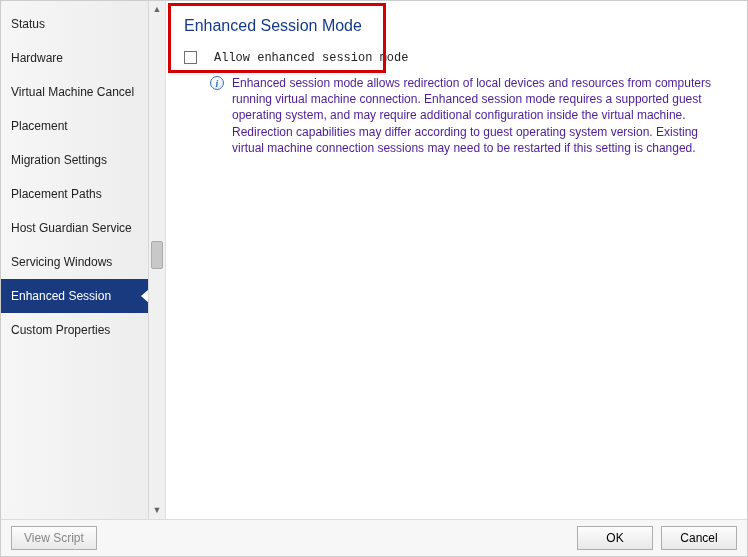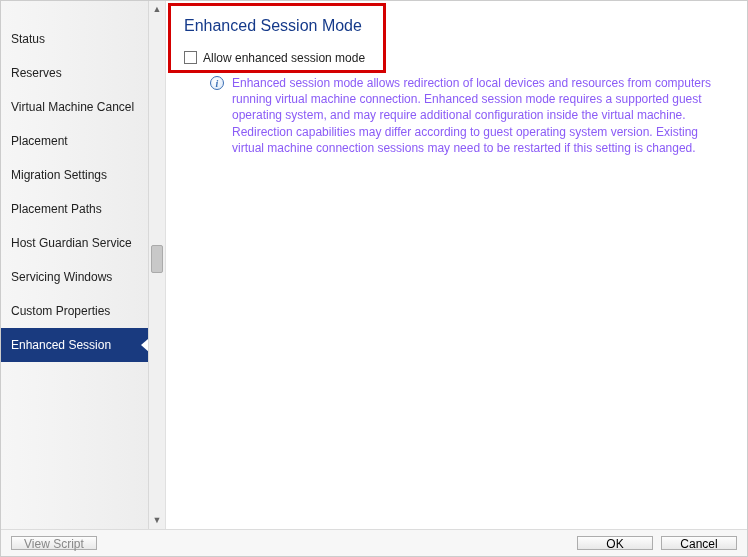--- a/index.html
+++ b/index.html
@@ -25,21 +25,21 @@
   .sidebar-wrap {
     width: 165px;
     display: flex;
     border-right: 1px solid #e0e0e0;
     background: linear-gradient(to right, #f6f6f6, #ececec);
     position: relative;
   }
   .sidebar {
     flex: 1;
     overflow: hidden;
-    padding-top: 21px;
+    padding-top: 6px;
   }
   .sidebar-item {
     padding: 10px 10px;
     cursor: pointer;
     color: #222;
     white-space: nowrap;
     overflow: hidden;
     text-overflow: ellipsis;
     position: relative;
   }
@@ -88,22 +88,23 @@
     position: relative;
   }
   .heading {
     color: #153a8a;
     font-size: 16px;
     padding: 4px 0 16px 6px;
   }
   .checkbox-row {
     display: flex;
     align-items: flex-start;
-    gap: 6px;
+    gap: 17px;
     padding: 0 0 8px 6px;
+    font-family: Liberation Mono, monospace;
   }
   .checkbox {
     width: 13px; height: 13px;
     border: 1px solid #707070;
     background: #fff;
   }
   .highlight-box {
     position: absolute;
     left: 2px;
     top: 2px;
@@ -127,35 +128,35 @@
     font-style: italic;
     display: flex;
     align-items: center;
     justify-content: center;
     background: radial-gradient(circle at 40% 35%, #fff, #d8e6f7);
     flex: 0 0 14px;
     margin-top: 1px;
     font-family: Georgia, serif;
   }
   .info-text {
-    color: #8b5cf6;
+    color: #4c1d95;
     line-height: 1.35;
   }
   .footer {
     border-top: 1px solid #dcdcdc;
     padding: 6px 10px;
     display: flex;
     align-items: center;
     background: #f7f7f7;
     gap: 8px;
   }
   .footer-spacer { flex: 1; }
   .btn {
     min-width: 76px;
-    height: 14px;
+    height: 24px;
     border: 1px solid #adadad;
     background: linear-gradient(#fdfdfd, #e8e8e8);
     font-family: inherit;
     font-size: 12px;
     padding: 0 12px;
     cursor: pointer;
   }
   .btn:disabled {
     color: #888;
     cursor: default;
@@ -163,29 +164,29 @@
 </style>
 </head>
 <body>
 
 <div class="window">
   <div class="body-row">
 
     <div class="sidebar-wrap">
       <div class="sidebar" id="sidebar">
           <div class="sidebar-item"><span>Status</span></div>
-          <div class="sidebar-item"><span>Reserves</span></div>
+          <div class="sidebar-item"><span>Hardware</span></div>
           <div class="sidebar-item"><span>Virtual Machine Cancel</span></div>
           <div class="sidebar-item"><span>Placement</span></div>
           <div class="sidebar-item"><span>Migration Settings</span></div>
           <div class="sidebar-item"><span>Placement Paths</span></div>
           <div class="sidebar-item"><span>Host Guardian Service</span></div>
           <div class="sidebar-item"><span>Servicing Windows</span></div>
+          <div class="sidebar-item selected"><span>Enhanced Session</span></div>
           <div class="sidebar-item"><span>Custom Properties</span></div>
-          <div class="sidebar-item selected"><span>Enhanced Session</span></div>
         </div>
       <div class="side-scroll">
         <div class="arrow">▲</div>
         <div class="track">
           <div class="thumb"></div>
         </div>
         <div class="arrow">▼</div>
       </div>
     </div>
 

